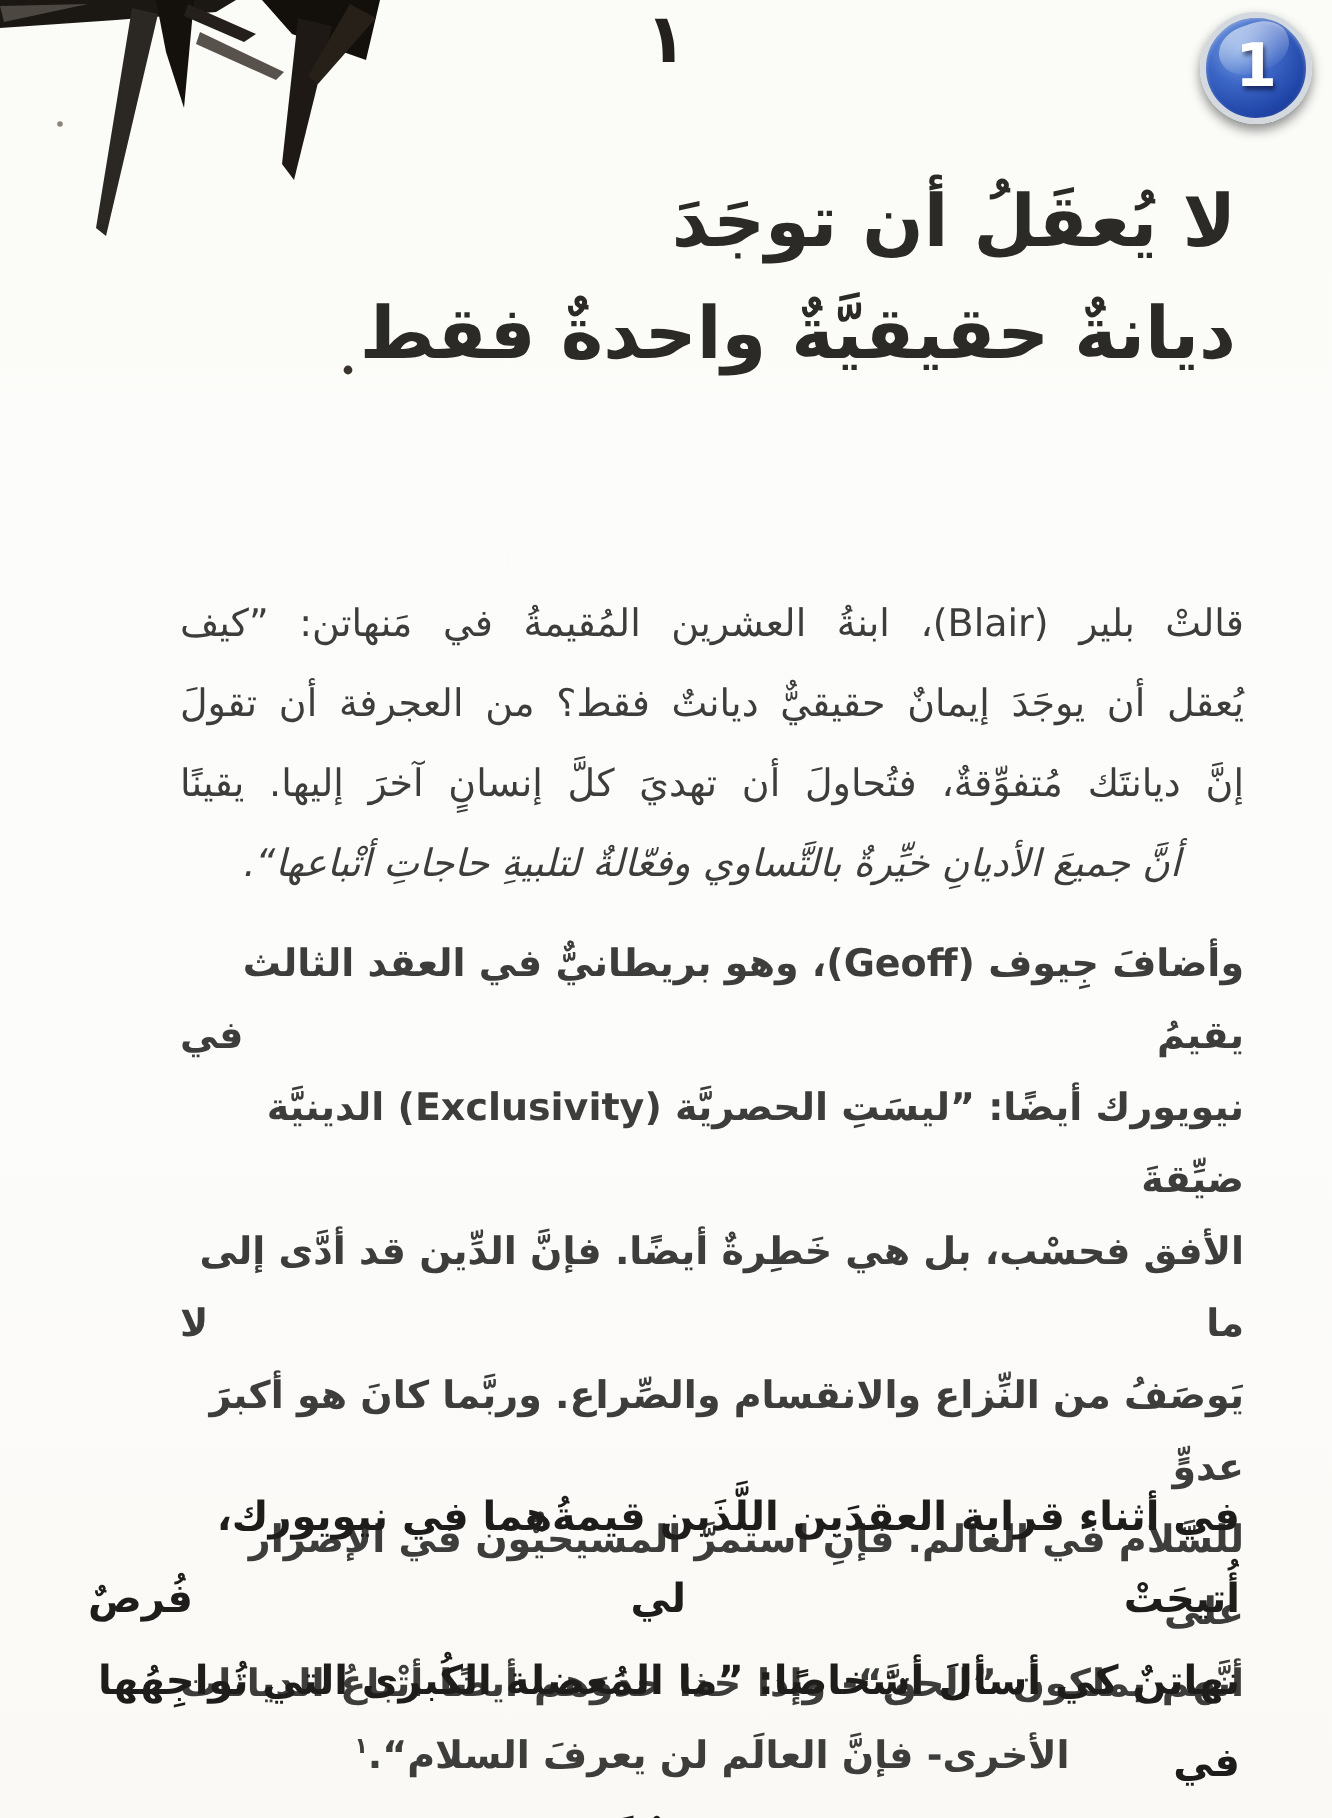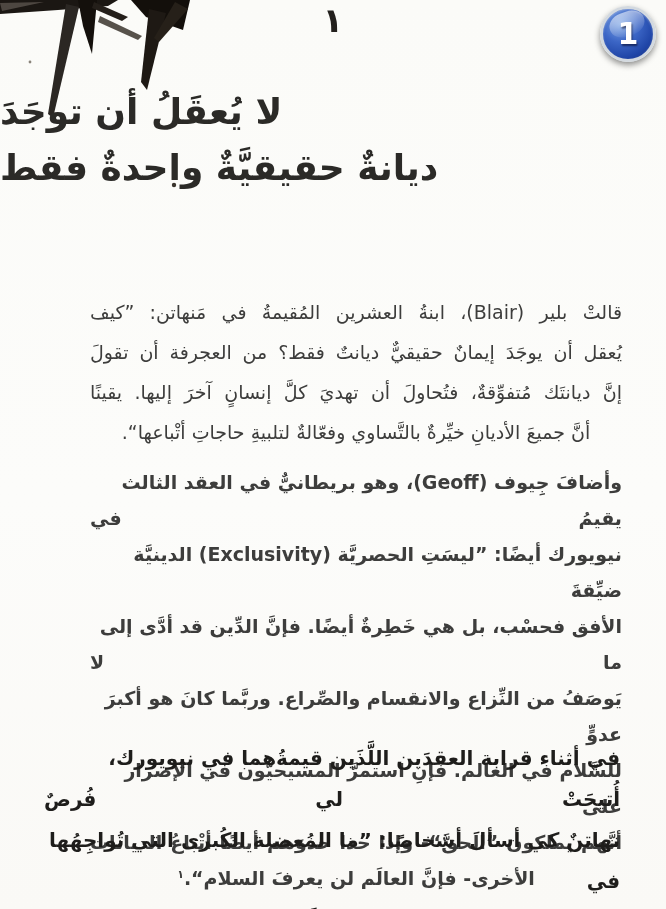--- a/index.html
+++ b/index.html
@@ -23,34 +23,34 @@
   .badge-gloss{
     position:absolute;top:3px;left:6px;width:36px;height:24px;
     border-radius:50%/60%;transform:rotate(-20deg);
     background:linear-gradient(rgba(255,255,255,.55),rgba(255,255,255,.04));
   }
   .badge-num{
     position:relative;color:#ffffff;font-weight:700;font-size:30px;line-height:1;
     text-shadow:1px 2px 2px rgba(0,0,30,.55);
   }
   .title{
-    position:absolute;top:84px;left:0;right:48px;text-align:left;
+    position:absolute;top:84px;left:0;right:48px;text-align:right;
     color:#2b2a27;font-weight:700;font-size:36px;
   }
   .title .title-line{line-height:56px;white-space:nowrap;}
   .quote{color:#3d3d3c;}
   .q1{position:absolute;top:292px;right:44px;width:532px;font-size:19px;}
   .q1 .tline{line-height:40px;}
   .q2{position:absolute;top:464px;right:44px;width:532px;font-size:19px;}
   .q2 .tline{line-height:36px;font-weight:bold;}
   .tline{
     text-align-last:justify;
     white-space:normal;
   }
-  .q1 .tline:last-child{text-align-last:center;}
+  .q1 .tline:last-child{text-align-last:center;font-style:italic;}
   .tline.lastline{text-align:right;text-align-last:center;}
   sup.fn{font-size:11px;line-height:0;}
   .bodypara{
     position:absolute;top:738px;right:46px;width:576px;
     font-size:20px;font-weight:700;color:#1e1d1b;
   }
   .bodypara .tline{line-height:41px;}
 </style>
 </head>
 <body>

